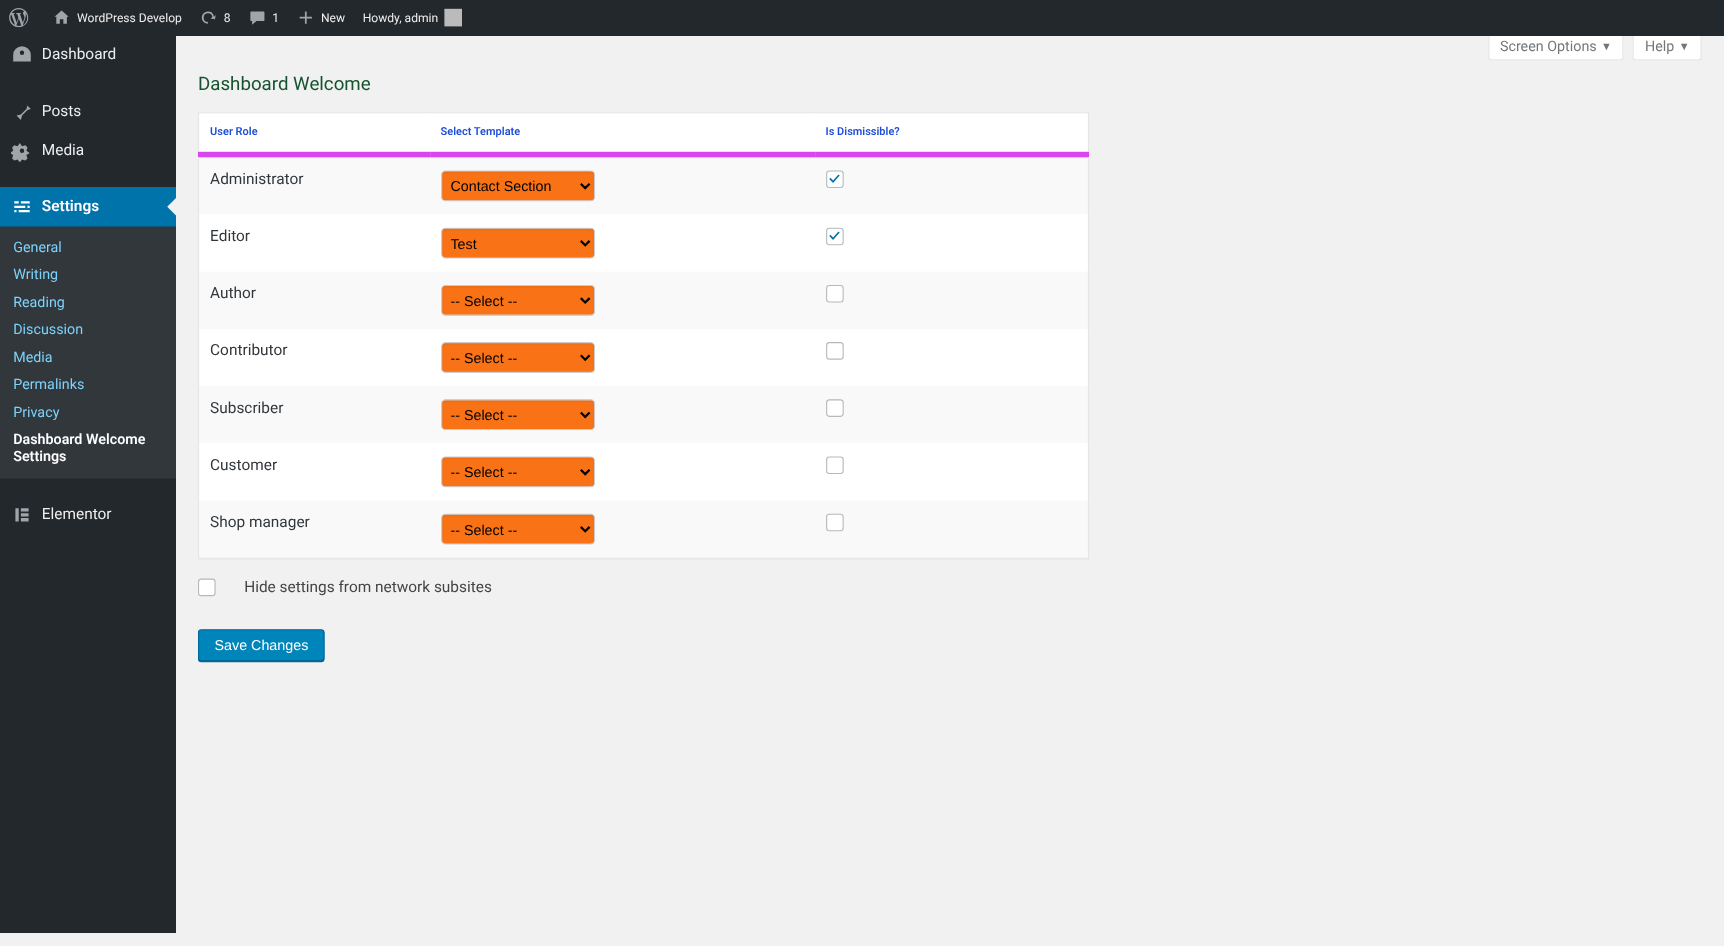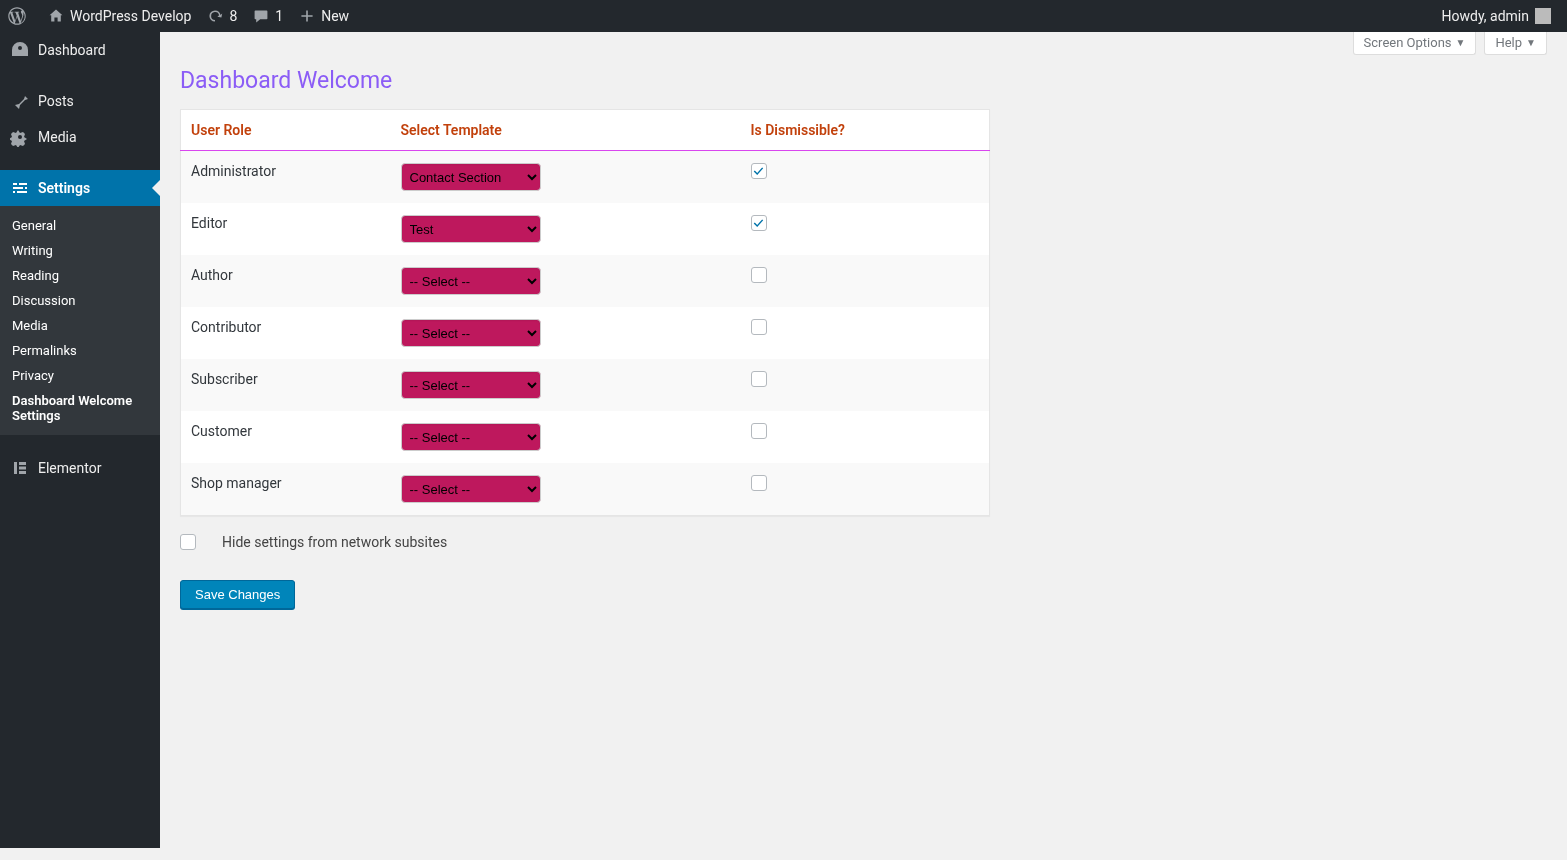--- a/index.html
+++ b/index.html
@@ -15,22 +15,21 @@
 
   
   .adminbar {
     position: fixed;
     top: 0; left: 0; right: 0;
     height: 32px;
     background: #23282d;
     color: #eee;
     display: flex;
     align-items: center;
-    justify-content: space-between;
-    font-size: 14px;
+    font-size: 11px;
     z-index: 1000;
     padding: 0 8px 0 0;
   }
   .adminbar-left, .adminbar-right { display: flex; align-items: center; height: 100%; }
   .adminbar .ab-item {
     display: flex;
     align-items: center;
     height: 100%;
     padding: 0 8px;
     color: #eee;
@@ -77,21 +76,21 @@
     top: 50%;
     transform: translateY(-50%);
     border: 8px solid transparent;
     border-right-color: #f1f1f1;
   }
   .submenu {
     background: #32373c;
     padding: 7px 0;
   }
   .submenu-item {
-    color: #ffffff;
+    color: #7dd3fc;
     padding: 5px 12px;
     font-size: 13px;
     cursor: pointer;
   }
   .submenu-item.current {
     color: #fff;
     font-weight: 600;
   }
   .menu-sep { height: 5px; background: transparent; margin: 5px 0; }
   .collapse-item {
@@ -128,58 +127,58 @@
     display: flex;
     align-items: center;
     gap: 4px;
   }
   .screen-help-tab .tri {
     font-size: 10px;
     color: #72777c;
   }
 
   h1.page-title {
-    font-size: 23px;
+    font-size: 17px;
     font-weight: 400;
-    color: #8b5cf6;
+    color: #14532d;
     margin: 12px 0 15px 0;
   }
 
   
   .role-table {
     background: #fff;
     border: 1px solid #e5e5e5;
     box-shadow: 0 1px 1px rgba(0,0,0,.04);
     width: 810px;
     border-collapse: collapse;
   }
   .role-table th, .role-table td {
     padding: 12px 10px;
     text-align: left;
     vertical-align: top;
   }
   .role-table thead th {
     font-weight: 600;
-    font-size: 14px;
-    color: #c2410c;
-    border-bottom: 1px solid #d946ef;
+    font-size: 10px;
+    color: #1d4ed8;
+    border-bottom: 5px solid #d946ef;
   }
   .role-table tbody tr:nth-child(odd) { background: #f9f9f9; }
   .role-table tbody tr:nth-child(even) { background: #fff; }
   .role-table td.role-col { width: 210px; font-size: 14px; color: #32373c; }
   .role-table td.tmpl-col { width: 350px; }
   .role-table td.dismiss-col { }
 
   .tmpl-select {
     width: 140px;
     height: 28px;
     border: 1px solid #ccc;
     border-radius: 4px;
     box-shadow: inset 0 1px 2px rgba(0,0,0,.07);
-    background: #be185d;
+    background: #f97316;
     font-size: 13px;
     padding: 2px 4px;
   }
 
   .cbox {
     width: 16px;
     height: 16px;
     border: 1px solid #b4b9be;
     border-radius: 3px;
     background: #fff;

